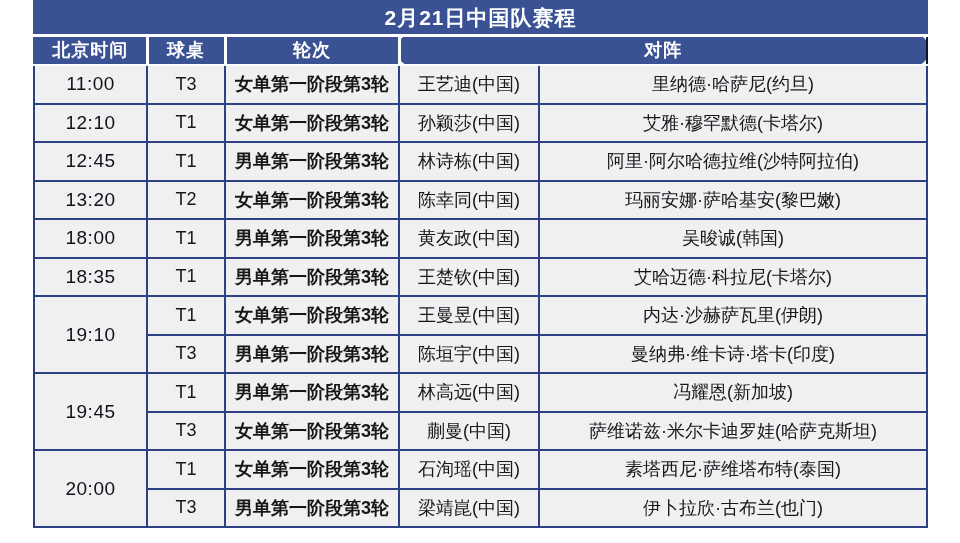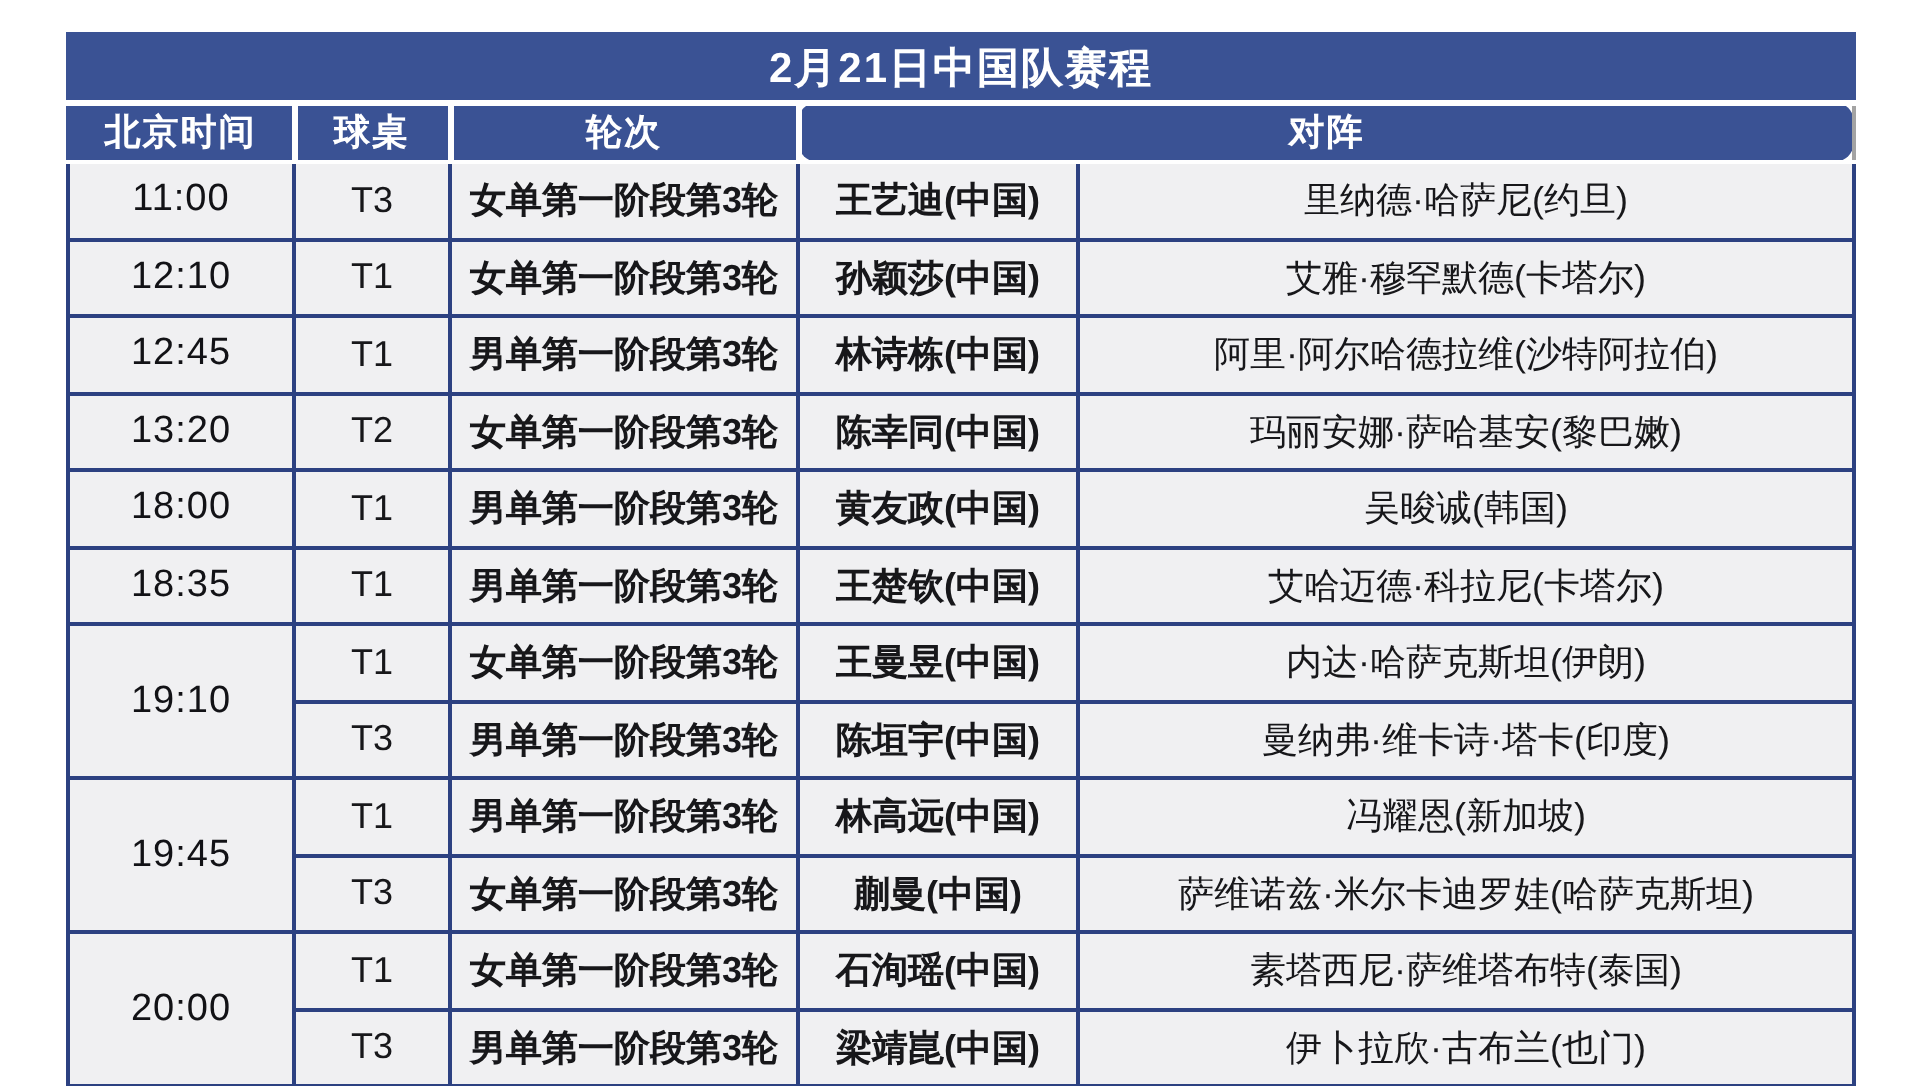--- a/index.html
+++ b/index.html
@@ -13,21 +13,21 @@
   }
   .stage {
     position: relative;
     width: 960px;
     height: 543px;
     background: #ffffff;
   }
   table.schedule {
     position: absolute;
     left: 33px;
-    top: 16px;
+    top: 0;
     width: 893px;
     border-collapse: collapse;
     table-layout: fixed;
   }
   col.c-time     { width: 113px; }
   col.c-table    { width: 78px;  }
   col.c-round    { width: 174px; }
   col.c-player   { width: 140px; }
   col.c-opponent { width: 388px; }
 
@@ -55,36 +55,36 @@
     background: #3a5294;
     color: #ffffff;
     font-size: 18px;
     font-weight: bold;
     border-left: 3px solid #ffffff;
     border-right: 3px solid #ffffff;
     border-bottom: 2px solid #ffffff;
     letter-spacing: 1px;
   }
   .head-cell:first-child { border-left: 2px solid #3a5294; }
-  .head-cell:last-child  { border-right: 2px solid #a3a3a3; border-radius: 10px; }
+  .head-cell:last-child  { border-right: 2px solid #0f172a; border-radius: 10px; }
 
   td.cell {
     background: #f0f0f2;
     border: 2px solid #2c4181;
     color: #17171a;
     font-size: 18px;
   }
   td.time-cell {
     font-size: 19px;
     color: #121216;
     letter-spacing: 0.5px;
     margin-left: 25px;
   }
   td.round-cell  { font-weight: bold; }
-  td.player-cell { font-weight: 700; }
+  td.player-cell { font-weight: 400; }
   td.opponent-cell { font-weight: 500; }
 </style>
 </head>
 <body>
 
 <div class="stage">
   <table class="schedule">
     <colgroup>
       <col class="c-time">
         <col class="c-table">
@@ -145,21 +145,21 @@
           <td class="cell table-cell">T1</td>
           <td class="cell round-cell">男单第一阶段第3轮</td>
           <td class="cell player-cell">王楚钦(中国)</td>
           <td class="cell opponent-cell">艾哈迈德·科拉尼(卡塔尔)</td>
         </tr>
         <tr class="data-row">
           <td class="cell time-cell" rowspan="2">19:10</td>
           <td class="cell table-cell">T1</td>
           <td class="cell round-cell">女单第一阶段第3轮</td>
           <td class="cell player-cell">王曼昱(中国)</td>
-          <td class="cell opponent-cell">内达·哈萨克斯坦(伊朗)</td>
+          <td class="cell opponent-cell">内达·沙赫萨瓦里(伊朗)</td>
         </tr>
         <tr class="data-row">
           <td class="cell table-cell">T3</td>
           <td class="cell round-cell">男单第一阶段第3轮</td>
           <td class="cell player-cell">陈垣宇(中国)</td>
           <td class="cell opponent-cell">曼纳弗·维卡诗·塔卡(印度)</td>
         </tr>
         <tr class="data-row">
           <td class="cell time-cell" rowspan="2">19:45</td>
           <td class="cell table-cell">T1</td>

